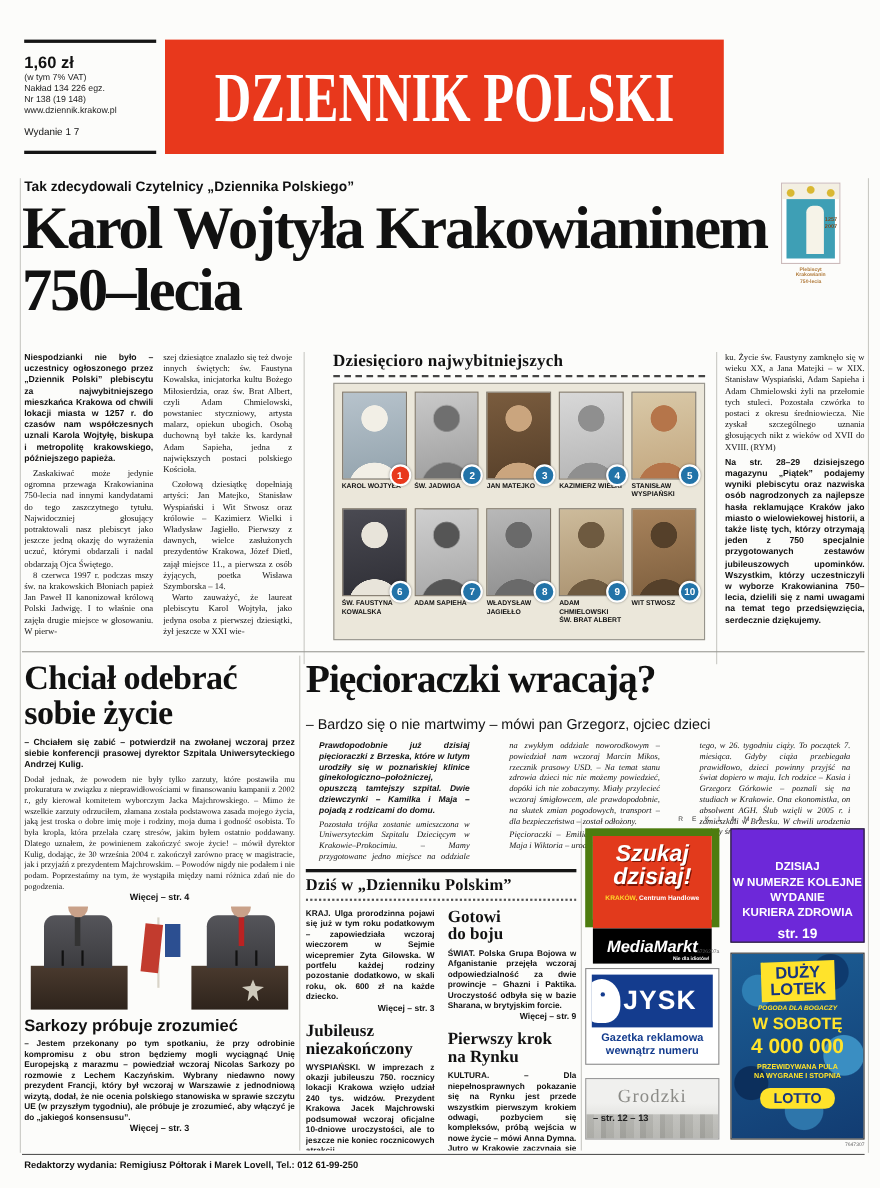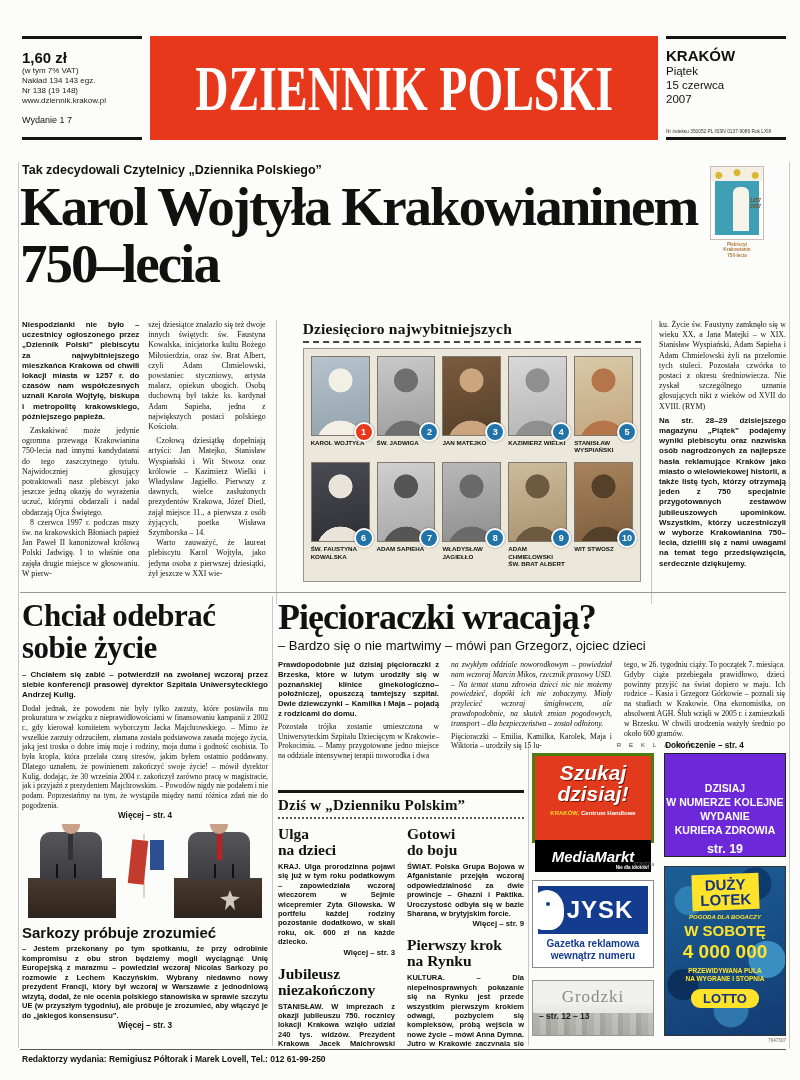--- a/index.html
+++ b/index.html
@@ -88,43 +88,43 @@
   .flag-red{position:absolute;bottom:34px;width:16px;height:44px;background:#c23b2e;transform:rotate(6deg);}
   .flag-blue{position:absolute;bottom:48px;width:14px;height:30px;background:#2c4f91;}
   .eagle{position:absolute;bottom:8px;width:20px;height:20px;background:#cfcabc;
          clip-path:polygon(50% 0,62% 30%,100% 35%,68% 55%,75% 100%,50% 72%,25% 100%,32% 55%,0 35%,38% 30%);}
   .s-title{font:700 15px "Liberation Sans",sans-serif;margin-top:6px;}
   .s-text{font:700 7.5px/9.5px "Liberation Sans",sans-serif;text-align:justify;margin-top:3px;}
 
   
   .quint{left:278px;top:598px;width:508px;height:186px;overflow:hidden;}
   .q-head{font:700 36px/38px "Liberation Serif",serif;letter-spacing:-1px;}
-  .q-sub{font:400 13px "Liberation Sans",sans-serif;margin:2px 0 7px;}
+  .q-sub{font:400 13px "Liberation Sans",sans-serif;margin:15px 0 7px;}
   .q-cols{display:flex;gap:12px;}
   .q-col{width:161px;}
-  .q-col p{font-size:7.7px;line-height:9.8px;text-align:justify;margin:0 0 3px;}
+  .q-col p{font-size:7.7px;line-height:9.8px;text-align:justify;margin:0 12px 3px;font-style:italic;}
   .q-bold{font-family:"Liberation Sans",sans-serif;font-weight:700;font-size:7.8px;}
   .ital{font-style:italic;}
 
   
   .today{left:278px;top:790px;width:246px;height:256px;overflow:hidden;border-top:3px solid #151515;
          padding-top:4px;box-sizing:border-box;}
   .t-title{font:700 15px "Liberation Serif",serif;letter-spacing:.2px;}
   .t-dots{border-bottom:2px dotted #555;margin:3px 0 7px;}
   .t-cols{display:flex;gap:12px;}
   .t-col{width:117px;}
   .mini{margin-bottom:9px;}
   .mini-title{font:700 15.5px/16px "Liberation Serif",serif;white-space:pre-line;margin-bottom:4px;}
   .mini-text{font:700 7.5px/9.4px "Liberation Sans",sans-serif;text-align:justify;}
   .mini-more{font:700 7.8px "Liberation Sans",sans-serif;text-align:right;margin-top:1px;}
 
   
   .ads{left:532px;top:742px;width:254px;height:308px;}
   .rek{font:400 6px "Liberation Sans",sans-serif;letter-spacing:8px;text-align:center;color:#333;}
-  .ad-mm{position:absolute;left:0;top:11px;width:122px;height:90px;border:3px solid #4d7c0f;box-sizing:border-box;}
+  .ad-mm{position:absolute;left:0;top:11px;width:122px;height:90px;border:7px solid #4d7c0f;box-sizing:border-box;}
   .mm-red{height:84px;background:#e23a1c;color:#fff;text-align:center;padding-top:6px;box-sizing:border-box;}
   .mm-l1{font:700 italic 21px/21px "Liberation Sans",sans-serif;text-shadow:1px 1px 0 #7a1404;}
   .mm-l2{font:700 italic 21px/22px "Liberation Sans",sans-serif;text-shadow:1px 1px 0 #7a1404;}
   .mm-loc{font:700 6px "Liberation Sans",sans-serif;margin-top:5px;}
   .mm-loc .yel{color:#ffd72a;}
   .mm-black{height:32px;background:#000;color:#fff;position:relative;display:flex;align-items:center;
             justify-content:center;}
   .mm-brand{font:700 italic 15px "Liberation Sans",sans-serif;}
   .mm-slogan{position:absolute;right:2px;bottom:2px;font:700 4.5px "Liberation Sans",sans-serif;}
   .mm-code{position:absolute;left:0;top:120px;width:122px;font:400 4.6px "Liberation Sans",sans-serif;
@@ -176,34 +176,27 @@
   .footer{left:22px;top:1054px;font:700 8.5px "Liberation Sans",sans-serif;}
 </style>
 </head>
 <body>
 
 <div id="page">
 
   <div class="abs mast-left">
     <div class="price">1,60 zł</div>
     <div class="mast-small">(w tym 7% VAT)</div>
-    <div class="mast-small">Nakład 134 143 egz.</div>
+    <div class="mast-small">Nakład 134 226 egz.</div>
     <div class="mast-small">Nr 138 (19 148)</div>
     <div class="mast-small">www.dziennik.krakow.pl</div>
     <div class="edition">Wydanie 1 7</div>
   </div>
   <div class="abs mast-logo">
     <span>DZIENNIK POLSKI</span>
-  </div>
-  <div class="abs mast-right">
-    <div class="city">KRAKÓW</div>
-    <div class="mast-date">Piątek</div>
-    <div class="mast-date">15 czerwca</div>
-    <div class="mast-date">2007</div>
-    <div class="indexline">Nr indeksu 350052  PL ISSN 0137-9089  Rok LXIII</div>
   </div>
 
   <div class="abs kicker">Tak zdecydowali Czytelnicy „Dziennika Polskiego”</div>
   <div class="abs headline">Karol Wojtyła Krakowianinem 750–lecia</div>
   <div class="abs pleb-logo">
     <div class="pleb-art">
       <div class="pleb-crown"></div>
       <div class="pleb-body"></div>
       <div class="pleb-fig"></div>
       <div class="pleb-years">1257
@@ -346,29 +339,27 @@
       </div>
     </div>
   </div>
 
   <div class="abs today">
     <div class="t-title">Dziś w „Dzienniku Polskim”</div>
     <div class="t-dots"></div>
     <div class="t-cols">
       <div class="t-col">
         <div class="mini">
-          <div class="mini-title">Ulga
-na dzieci</div>
           <div class="mini-text"><span>KRAJ.</span> <span>Ulga prorodzinna pojawi się już w tym roku podatkowym – zapowiedziała wczoraj wieczorem w Sejmie wicepremier Zyta Gilowska. W portfelu każdej rodziny pozostanie dodatkowo, w skali roku, ok. 600 zł na każde dziecko.</span></div>
           <div class="mini-more">Więcej – str. 3</div>
         </div>
         <div class="mini">
           <div class="mini-title">Jubileusz
 niezakończony</div>
-          <div class="mini-text"><span>STANISŁAW.</span> <span>W imprezach z okazji jubileuszu 750. rocznicy lokacji Krakowa wzięło udział 240 tys. widzów. Prezydent Krakowa Jacek Majchrowski podsumował wczoraj oficjalne 10-dniowe uroczystości, ale to jeszcze nie koniec rocznicowych atrakcji.</span></div>
+          <div class="mini-text"><span>WYSPIAŃSKI.</span> <span>W imprezach z okazji jubileuszu 750. rocznicy lokacji Krakowa wzięło udział 240 tys. widzów. Prezydent Krakowa Jacek Majchrowski podsumował wczoraj oficjalne 10-dniowe uroczystości, ale to jeszcze nie koniec rocznicowych atrakcji.</span></div>
 
         </div>
       </div>
       <div class="t-col">
         <div class="mini">
           <div class="mini-title">Gotowi
 do boju</div>
           <div class="mini-text"><span>ŚWIAT.</span> <span>Polska Grupa Bojowa w Afganistanie przejęła wczoraj odpowiedzialność za dwie prowincje – Ghazni i Paktika. Uroczystość odbyła się w bazie Sharana, w brytyjskim forcie.</span></div>
           <div class="mini-more">Więcej – str. 9</div>
         </div>

